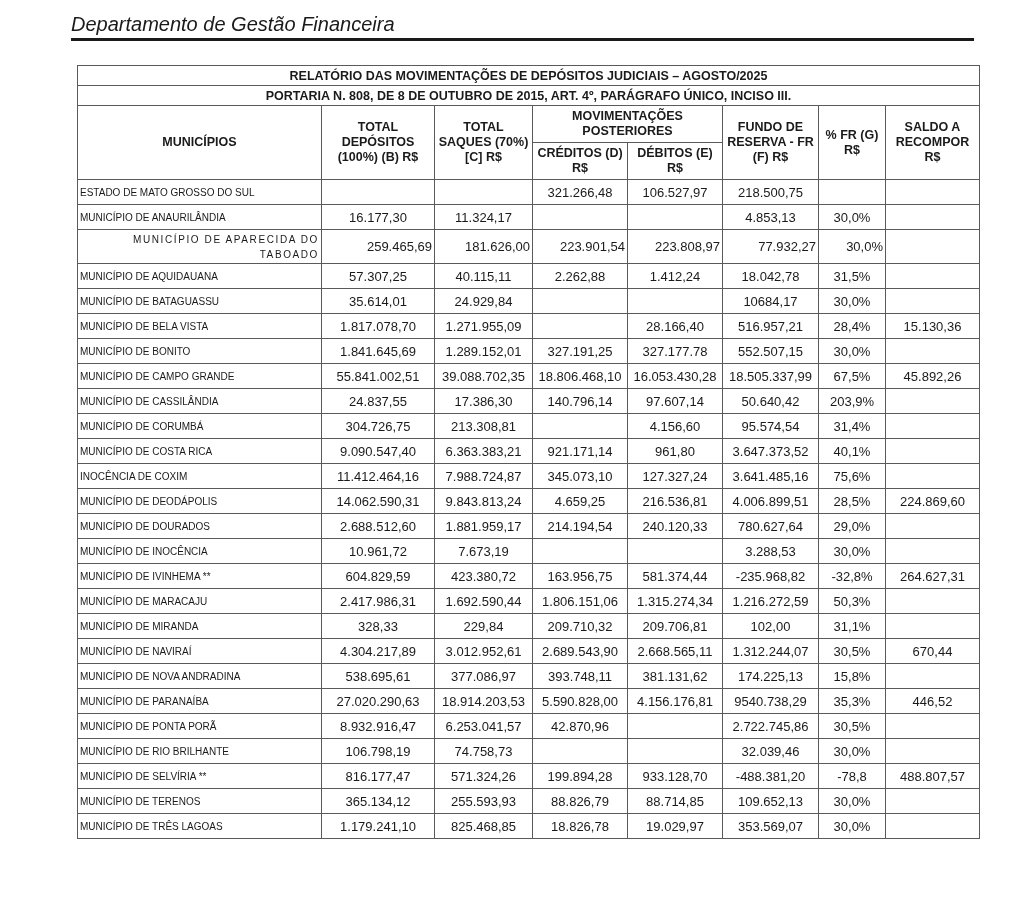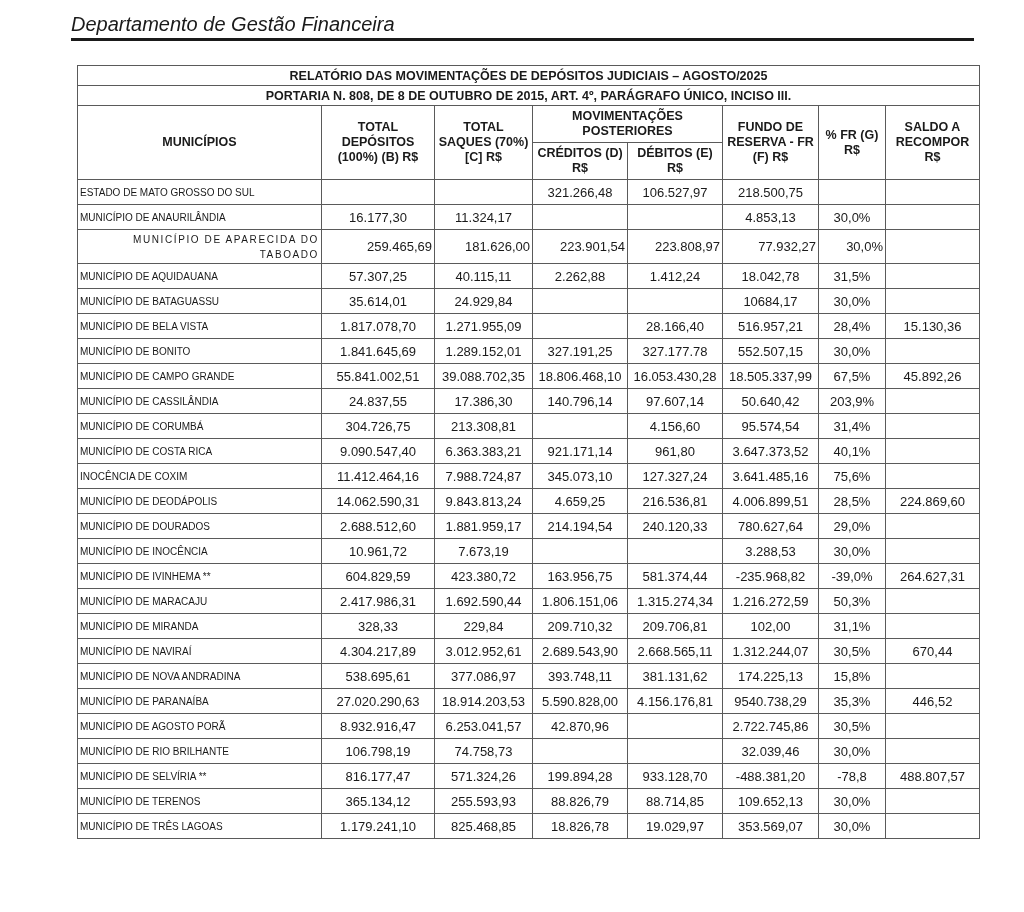--- a/index.html
+++ b/index.html
@@ -209,21 +209,21 @@
         <td class="num">30,0%</td>
         <td class="num"></td>
       </tr>
       <tr>
         <td class="name">MUNICÍPIO DE IVINHEMA **</td>
         <td class="num">604.829,59</td>
         <td class="num">423.380,72</td>
         <td class="num">163.956,75</td>
         <td class="num">581.374,44</td>
         <td class="num">-235.968,82</td>
-        <td class="num">-39,0%</td>
+        <td class="num">-32,8%</td>
         <td class="num">264.627,31</td>
       </tr>
       <tr>
         <td class="name">MUNICÍPIO DE MARACAJU</td>
         <td class="num">2.417.986,31</td>
         <td class="num">1.692.590,44</td>
         <td class="num">1.806.151,06</td>
         <td class="num">1.315.274,34</td>
         <td class="num">1.216.272,59</td>
         <td class="num">50,3%</td>
@@ -263,21 +263,21 @@
         <td class="name">MUNICÍPIO DE PARANAÍBA</td>
         <td class="num">27.020.290,63</td>
         <td class="num">18.914.203,53</td>
         <td class="num">5.590.828,00</td>
         <td class="num">4.156.176,81</td>
         <td class="num">9540.738,29</td>
         <td class="num">35,3%</td>
         <td class="num">446,52</td>
       </tr>
       <tr>
-        <td class="name">MUNICÍPIO DE AGOSTO PORÃ</td>
+        <td class="name">MUNICÍPIO DE PONTA PORÃ</td>
         <td class="num">8.932.916,47</td>
         <td class="num">6.253.041,57</td>
         <td class="num">42.870,96</td>
         <td class="num"></td>
         <td class="num">2.722.745,86</td>
         <td class="num">30,5%</td>
         <td class="num"></td>
       </tr>
       <tr>
         <td class="name">MUNICÍPIO DE RIO BRILHANTE</td>

